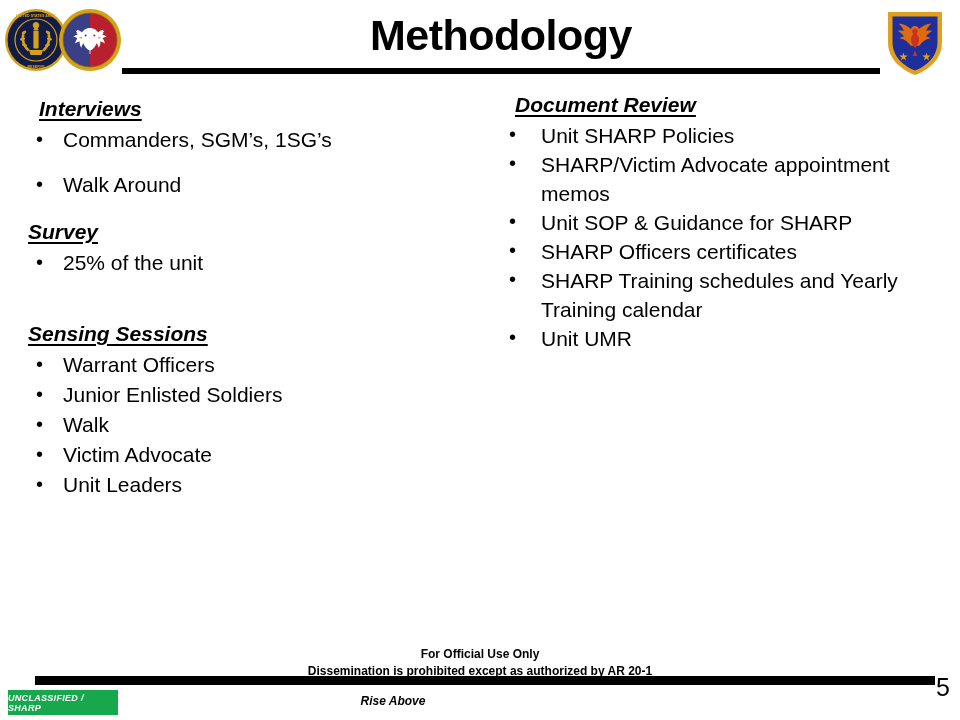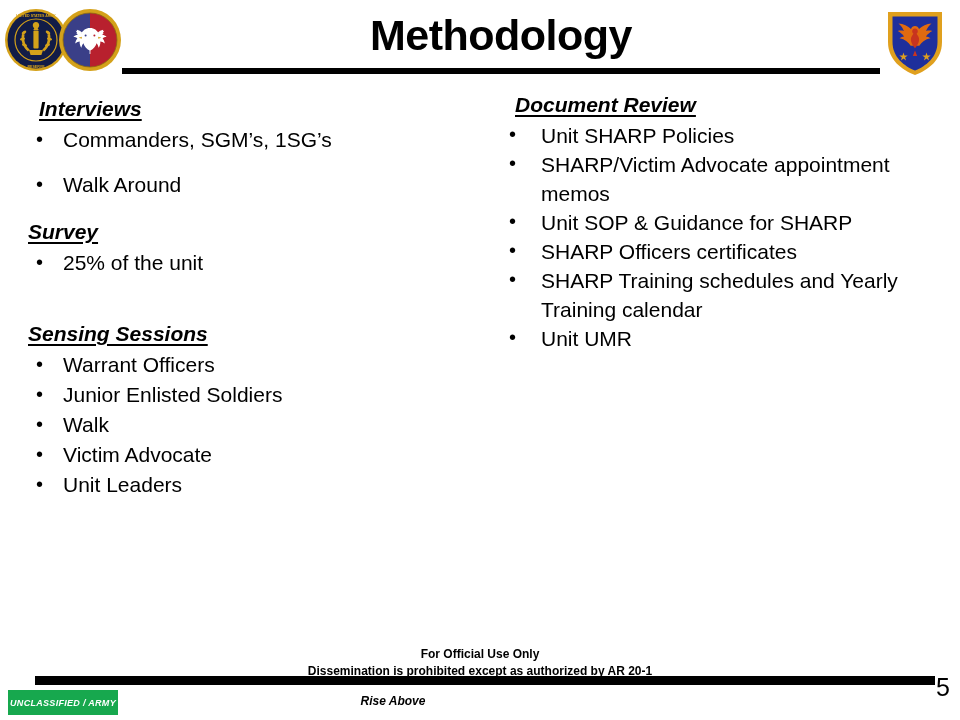--- a/index.html
+++ b/index.html
@@ -307,19 +307,19 @@
     </ul>
   </div>
 
   <div class="fouo-notice">
     <div>For Official Use Only</div>
     <div>Dissemination is prohibited except as authorized by AR 20-1</div>
   </div>
 
   <div class="footer-bar"></div>
 
-  <div class="class-badge">UNCLASSIFIED / ARMY</div>
+  <div class="class-badge">UNCLASSIFIED / SHARP</div>
 
   <div class="tagline">Rise Above</div>
 
   <div class="page-number">5</div>
 
 </div>
 
 </body></html>

